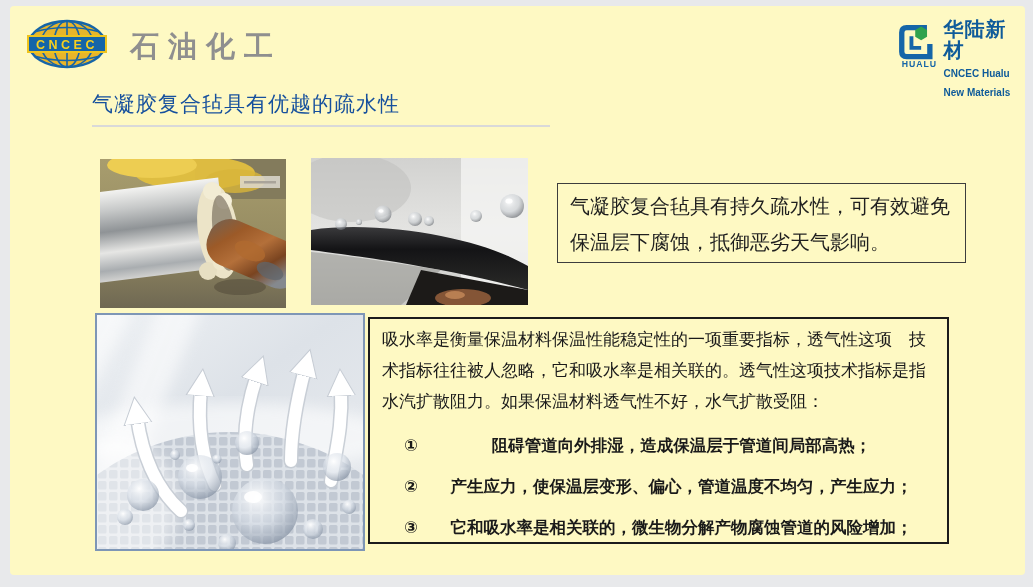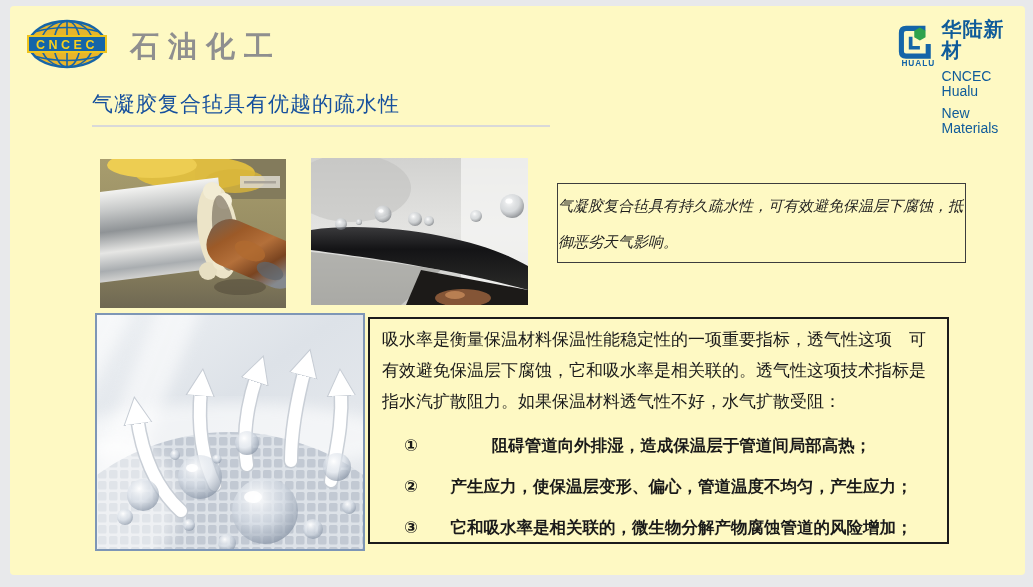--- a/index.html
+++ b/index.html
@@ -16,40 +16,40 @@
 
   
   .cncec-logo{left:16px;top:13px;width:82px;height:50px;}
   .petro-text{
     left:120px;top:21px;font-size:29px;font-weight:bold;color:#8f8f8f;
     letter-spacing:9px;white-space:nowrap;
   }
   .hualu{left:884px;top:13px;display:flex;align-items:flex-start;gap:5px;}
   .hualu-txt{display:flex;flex-direction:column;line-height:1.05;gap:8px;}
   .hualu-cn{font-size:20px;font-weight:bold;color:#0f5b9a;letter-spacing:1px;}
-  .hualu-en1,.hualu-en2{font-size:14px;font-weight:normal;color:#0f5b9a;}
+  .hualu-en1,.hualu-en2{font-size:10px;font-weight:bold;color:#0f5b9a;}
 
   
   .page-title{
     left:82px;top:84px;font-size:21px;font-weight:normal;color:#16509d;
     letter-spacing:1px;white-space:nowrap;
   }
   .title-rule{left:82px;top:119px;width:458px;height:2px;background:#d9d9d9;}
 
   
   .photo1{left:90px;top:153px;width:186px;height:149px;}
   .photo2{left:301px;top:152px;width:217px;height:147px;}
   .illo{left:85px;top:307px;width:270px;height:238px;border:2px solid #7e96b6;box-sizing:border-box;overflow:hidden;}
   .photo1 svg,.photo2 svg,.illo svg{display:block;}
 
   
   .note-box{
     left:547px;top:177px;width:409px;height:80px;box-sizing:border-box;
-    border:1px solid #3d3d3d;padding:4px 0;
-    font-size:15px;line-height:36px;color:#1f1f1f;overflow:hidden;font-style:italic;
+    border:1px solid #3d3d3d;padding:4px 12px;
+    font-size:20px;line-height:36px;color:#1f1f1f;overflow:hidden;
   }
 
   
   .analysis-box{
     left:358px;top:311px;width:581px;height:227px;box-sizing:border-box;
     border:2px solid #1b1b1b;padding:5px 12px;color:#1a1a1a;overflow:hidden;
   }
   .analysis-para{font-size:17px;line-height:31px;}
   .analysis-item{
     display:flex;gap:10px;padding-left:22px;margin-top:12px;
@@ -254,21 +254,21 @@
         <circle cx="28" cy="202" r="8" fill="url(#waterdrop)"></circle>
         <circle cx="92" cy="210" r="6" fill="url(#waterdrop)"></circle>
         <circle cx="216" cy="214" r="10" fill="url(#waterdrop)"></circle>
         <circle cx="252" cy="192" r="7" fill="url(#waterdrop)"></circle>
         <circle cx="130" cy="228" r="9" fill="url(#waterdrop)"></circle>
       </g>
     </svg>
   </div>
 
   <div class="abs analysis-box">
-    <div class="analysis-para">吸水率是衡量保温材料保温性能稳定性的一项重要指标，透气性这项　可有效避免保温层下腐蚀，它和吸水率是相关联的。透气性这项技术指标是指水汽扩散阻力。如果保温材料透气性不好，水气扩散受阻：</div>
+    <div class="analysis-para">吸水率是衡量保温材料保温性能稳定性的一项重要指标，透气性这项　技术指标往往被人忽略，它和吸水率是相关联的。透气性这项技术指标是指水汽扩散阻力。如果保温材料透气性不好，水气扩散受阻：</div>
     <div class="analysis-item first">
       <span class="item-marker">①</span>
       <span class="item-text">阻碍管道向外排湿，造成保温层于管道间局部高热；</span>
     </div>
     <div class="analysis-item">
       <span class="item-marker">②</span>
       <span class="item-text">产生应力，使保温层变形、偏心，管道温度不均匀，产生应力；</span>
     </div>
     <div class="analysis-item">
       <span class="item-marker">③</span>

